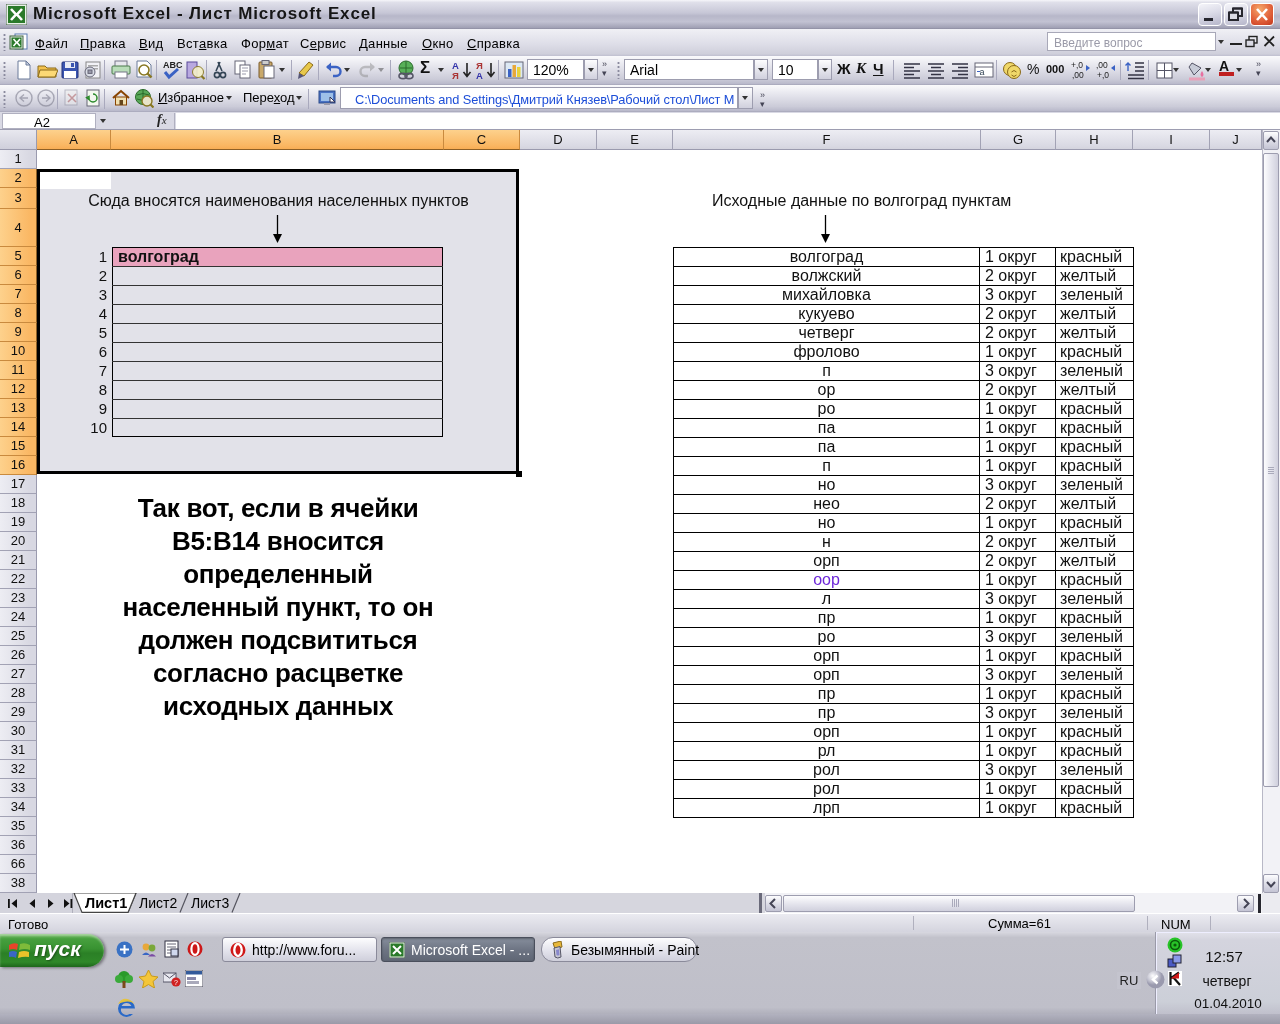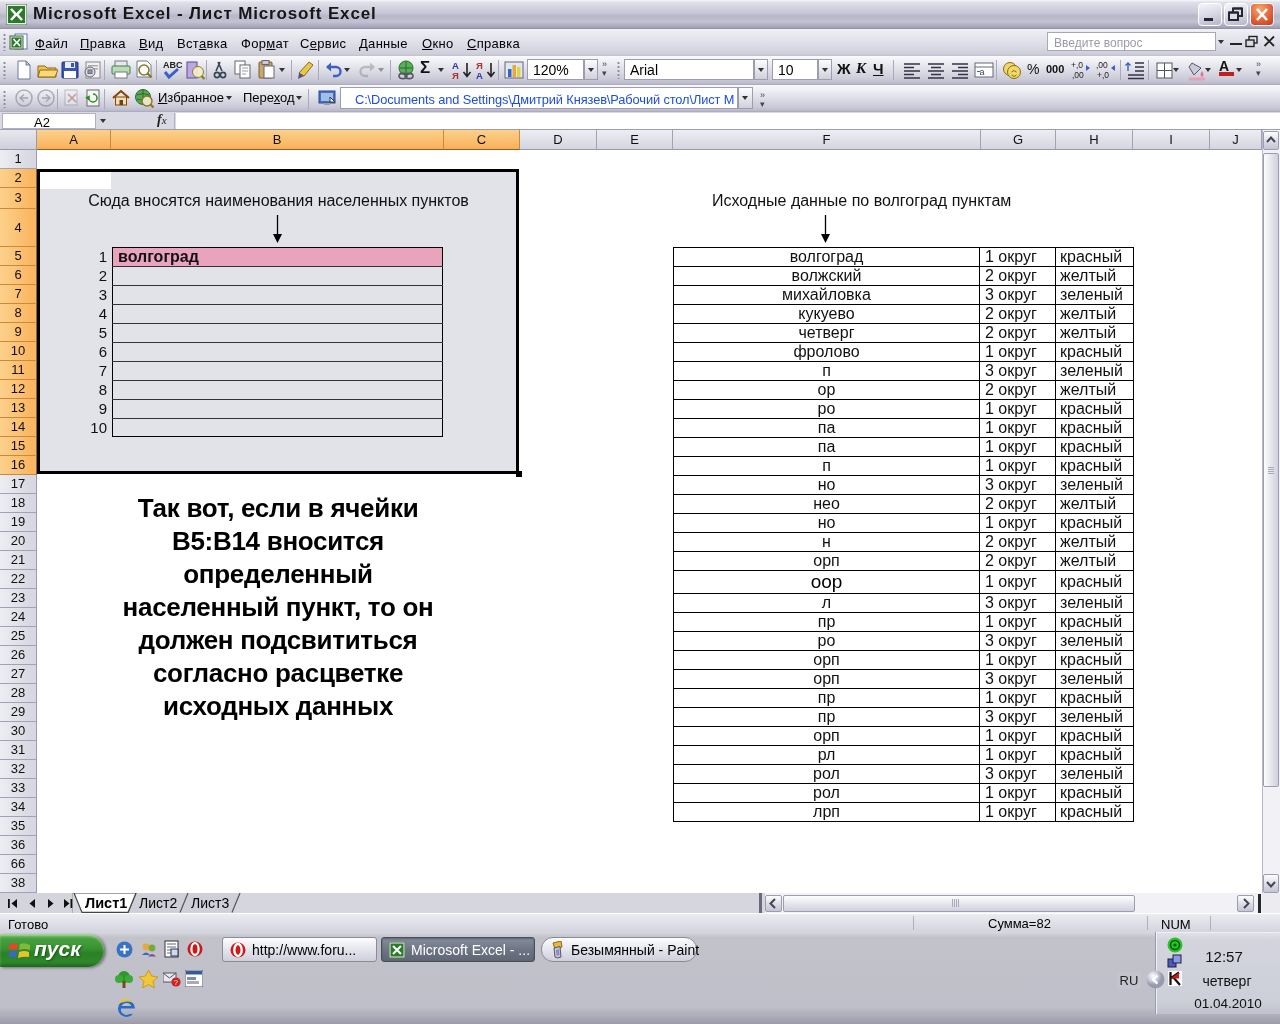--- a/index.html
+++ b/index.html
@@ -509,21 +509,21 @@
           <td style="border:1px solid #000;width:306px;text-align:center;font-size:16px;padding:0;color:#111">н</td>
           <td style="border:1px solid #000;width:76px;font-size:16px;padding:0 0 0 5px;color:#111">2 округ</td>
           <td style="border:1px solid #000;width:78px;font-size:16px;padding:0 0 0 4px;color:#111">желтый</td>
         </tr>
         <tr style="height:19px">
           <td style="border:1px solid #000;width:306px;text-align:center;font-size:16px;padding:0;color:#111">орп</td>
           <td style="border:1px solid #000;width:76px;font-size:16px;padding:0 0 0 5px;color:#111">2 округ</td>
           <td style="border:1px solid #000;width:78px;font-size:16px;padding:0 0 0 4px;color:#111">желтый</td>
         </tr>
         <tr style="height:19px">
-          <td style="border:1px solid #000;width:306px;text-align:center;font-size:19px;padding:0;color:#000000">оор</td>
+          <td style="border:1px solid #000;width:306px;text-align:center;font-size:16px;padding:0;color:#6d28d9">оор</td>
           <td style="border:1px solid #000;width:76px;font-size:16px;padding:0 0 0 5px;color:#111">1 округ</td>
           <td style="border:1px solid #000;width:78px;font-size:16px;padding:0 0 0 4px;color:#111">красный</td>
         </tr>
         <tr style="height:19px">
           <td style="border:1px solid #000;width:306px;text-align:center;font-size:16px;padding:0;color:#111">л</td>
           <td style="border:1px solid #000;width:76px;font-size:16px;padding:0 0 0 5px;color:#111">3 округ</td>
           <td style="border:1px solid #000;width:78px;font-size:16px;padding:0 0 0 4px;color:#111">зеленый</td>
         </tr>
         <tr style="height:19px">
           <td style="border:1px solid #000;width:306px;text-align:center;font-size:16px;padding:0;color:#111">пр</td>
@@ -624,21 +624,21 @@
         <path d="M9 3 L4.5 7.5 L9 12" stroke="#445" stroke-width="2" fill="none"></path>
       </svg></div>
 <div class="abs sthumbh" style="left:783px;top:895px;width:352px;height:17px"></div>
 <div class="abs" style="left:952px;top:899px;width:8px;height:8px;background-image:linear-gradient(90deg,#aab 1px,transparent 1px);background-size:2px 2px"></div>
 <div class="abs sbtn" style="left:1237px;top:895px;width:17px;height:17px"><svg width="15" height="15">
         <path d="M6 3 L10.5 7.5 L6 12" stroke="#445" stroke-width="2" fill="none"></path>
       </svg></div>
 <div class="abs" style="left:1258px;top:894px;width:3px;height:19px;background:#26262e"></div>
 <div id="status" class="abs">
       <div class="abs" style="left:8px;top:3px">Готово</div>
-      <div class="abs" style="left:988px;top:2px">Сумма=82</div>
+      <div class="abs" style="left:988px;top:2px">Сумма=61</div>
       <div class="abs" style="left:1161px;top:3px">NUM</div>
     </div>
 <div class="abs" style="left:913px;top:916px;width:1px;height:14px;background:#b0b0be"></div>
 <div class="abs" style="left:1147px;top:916px;width:1px;height:14px;background:#b0b0be"></div>
 <div class="abs" style="left:1210px;top:916px;width:1px;height:14px;background:#b0b0be"></div>
 <div id="task" class="abs">
 <div class="abs" style="left:0;top:82px;width:1280px;height:10px;background:linear-gradient(#b2b2bf,#9a9aa8)"></div>
 <div class="abs" style="left:0;top:2px;width:104px;height:33px;border-radius:0 17px 17px 0;background:linear-gradient(#7cc06e 0%,#47a03e 15%,#389231 45%,#2b8026 58%,#2f8829 85%,#1d661b 100%);box-shadow:inset 0 2px 2px rgba(255,255,255,.35), 2px 1px 3px rgba(0,0,0,.4)">
 <svg class="abs" style="left:8px;top:6px" width="24" height="22" viewBox="0 0 24 22">
 <path d="M1 5 Q6 2 10 4 L9 10 Q5 8 1 10 Z" fill="#e8442a"></path>

